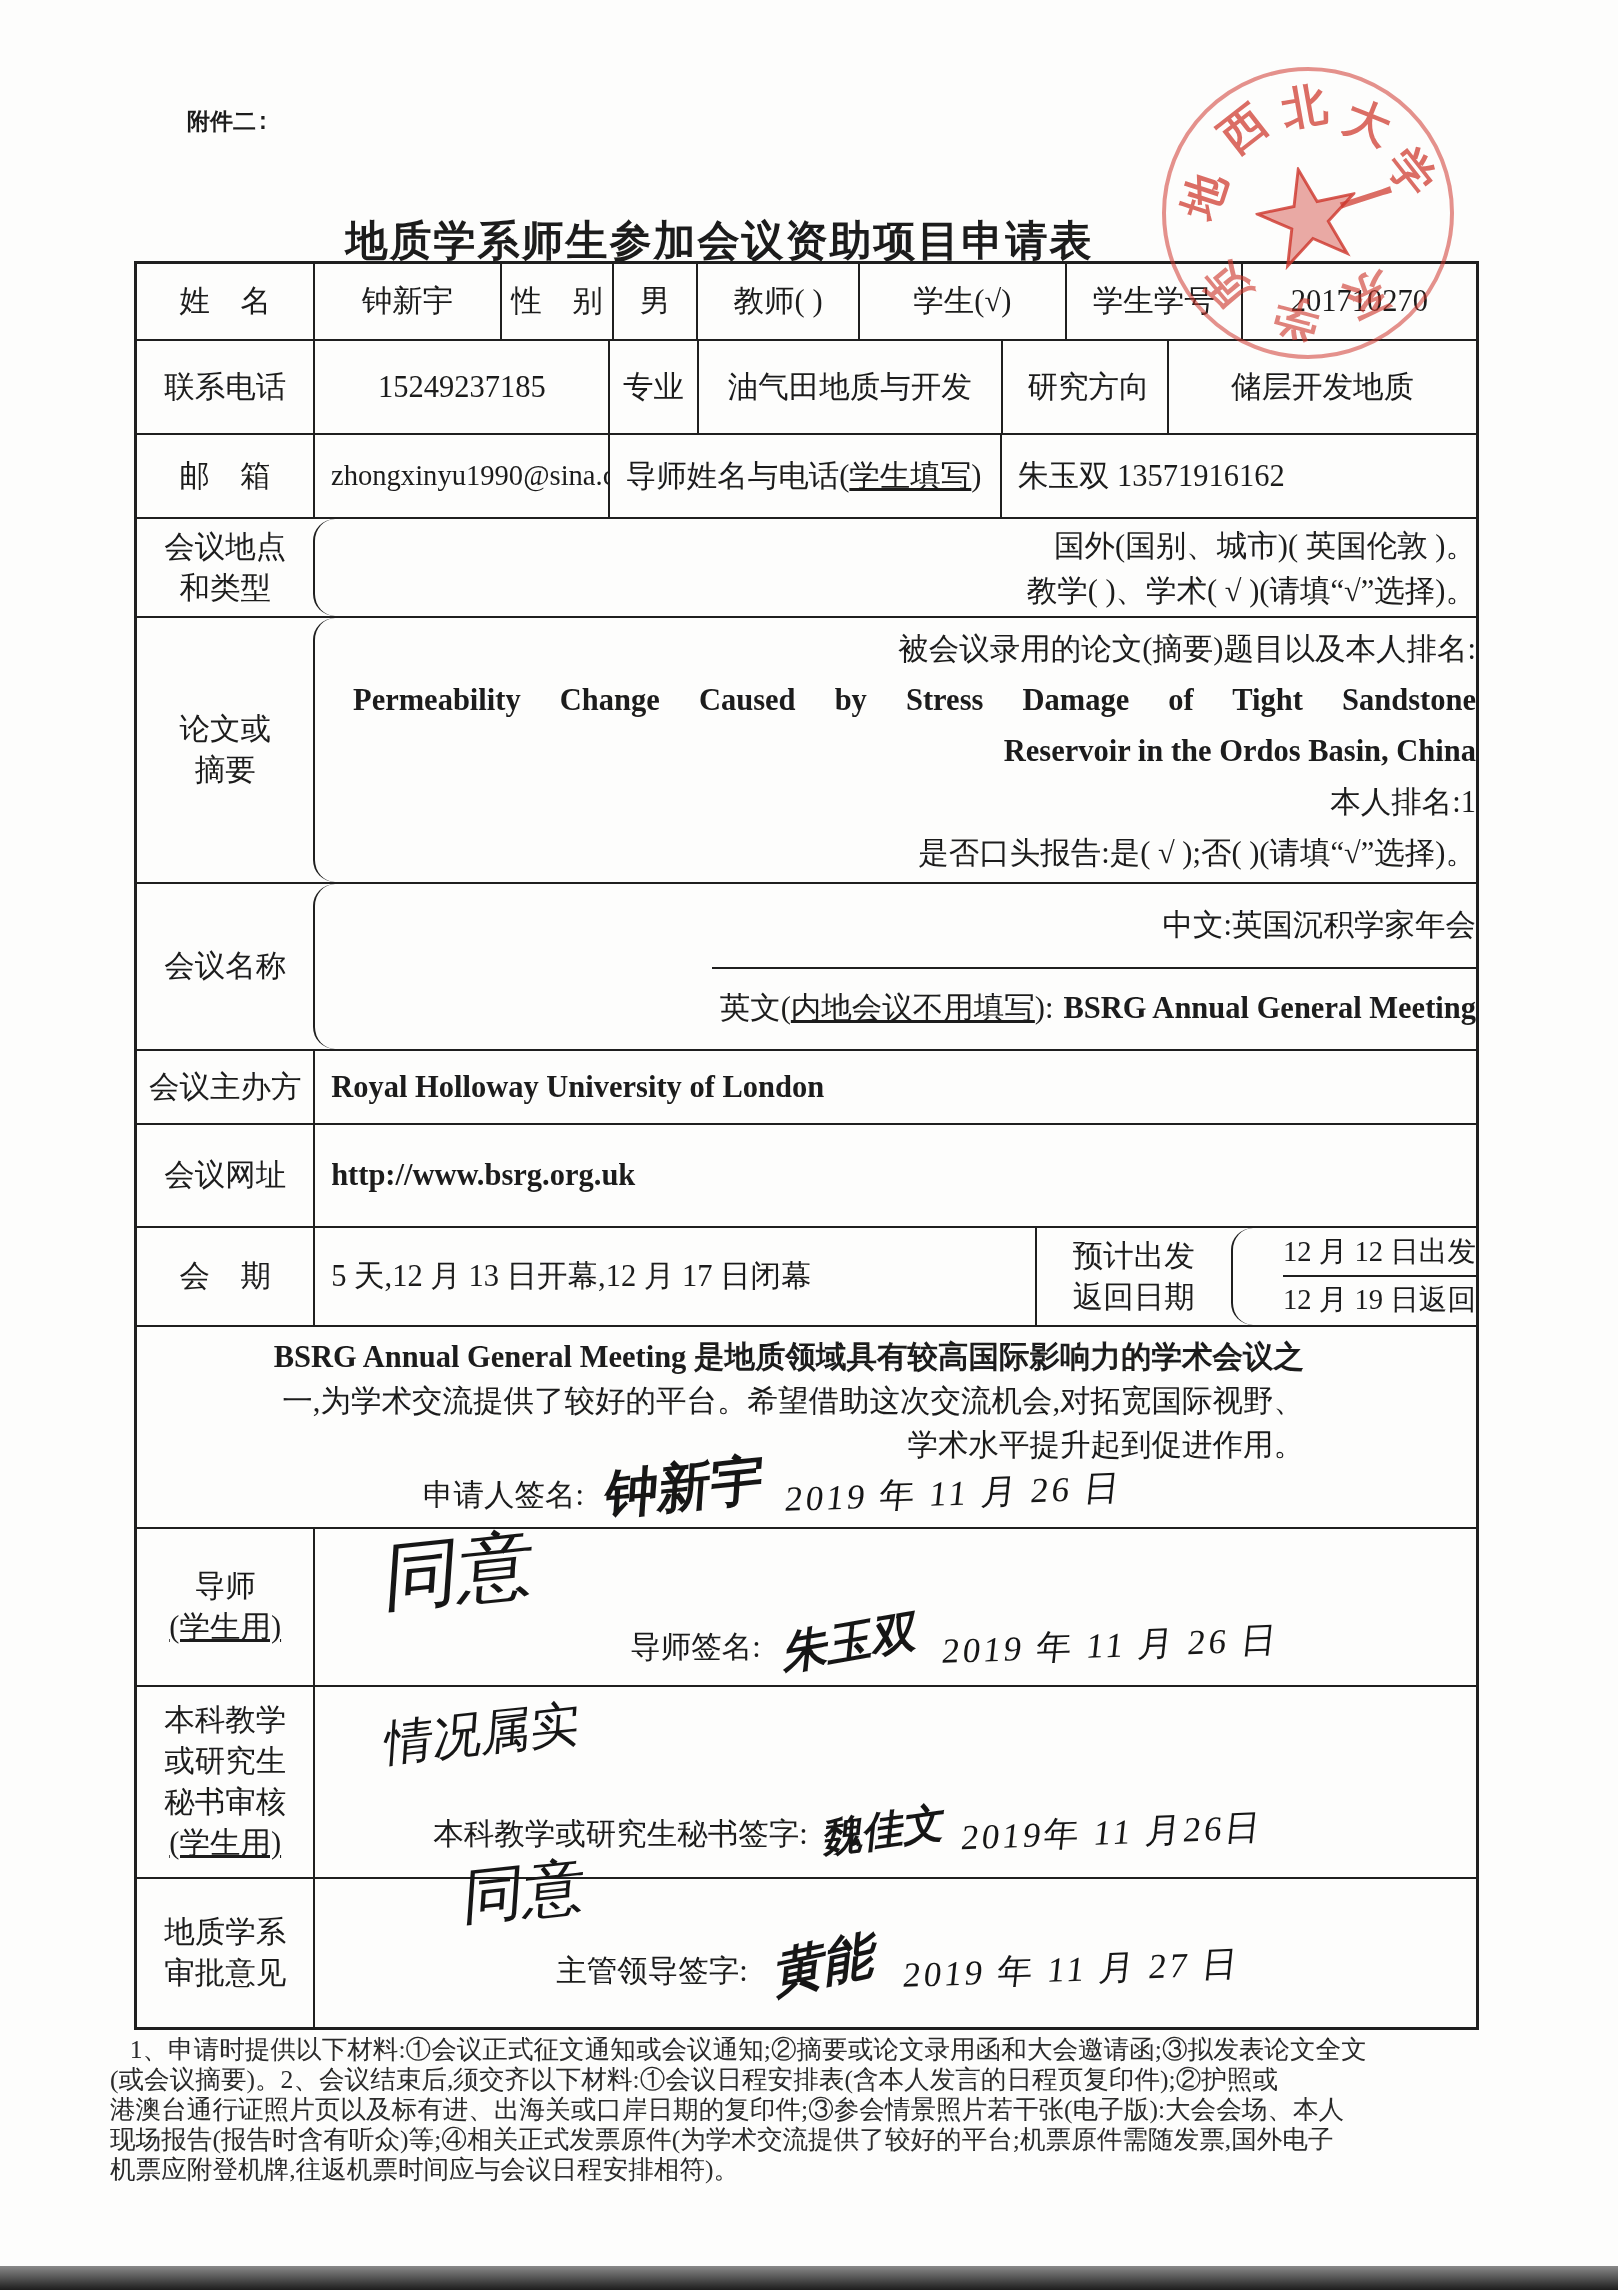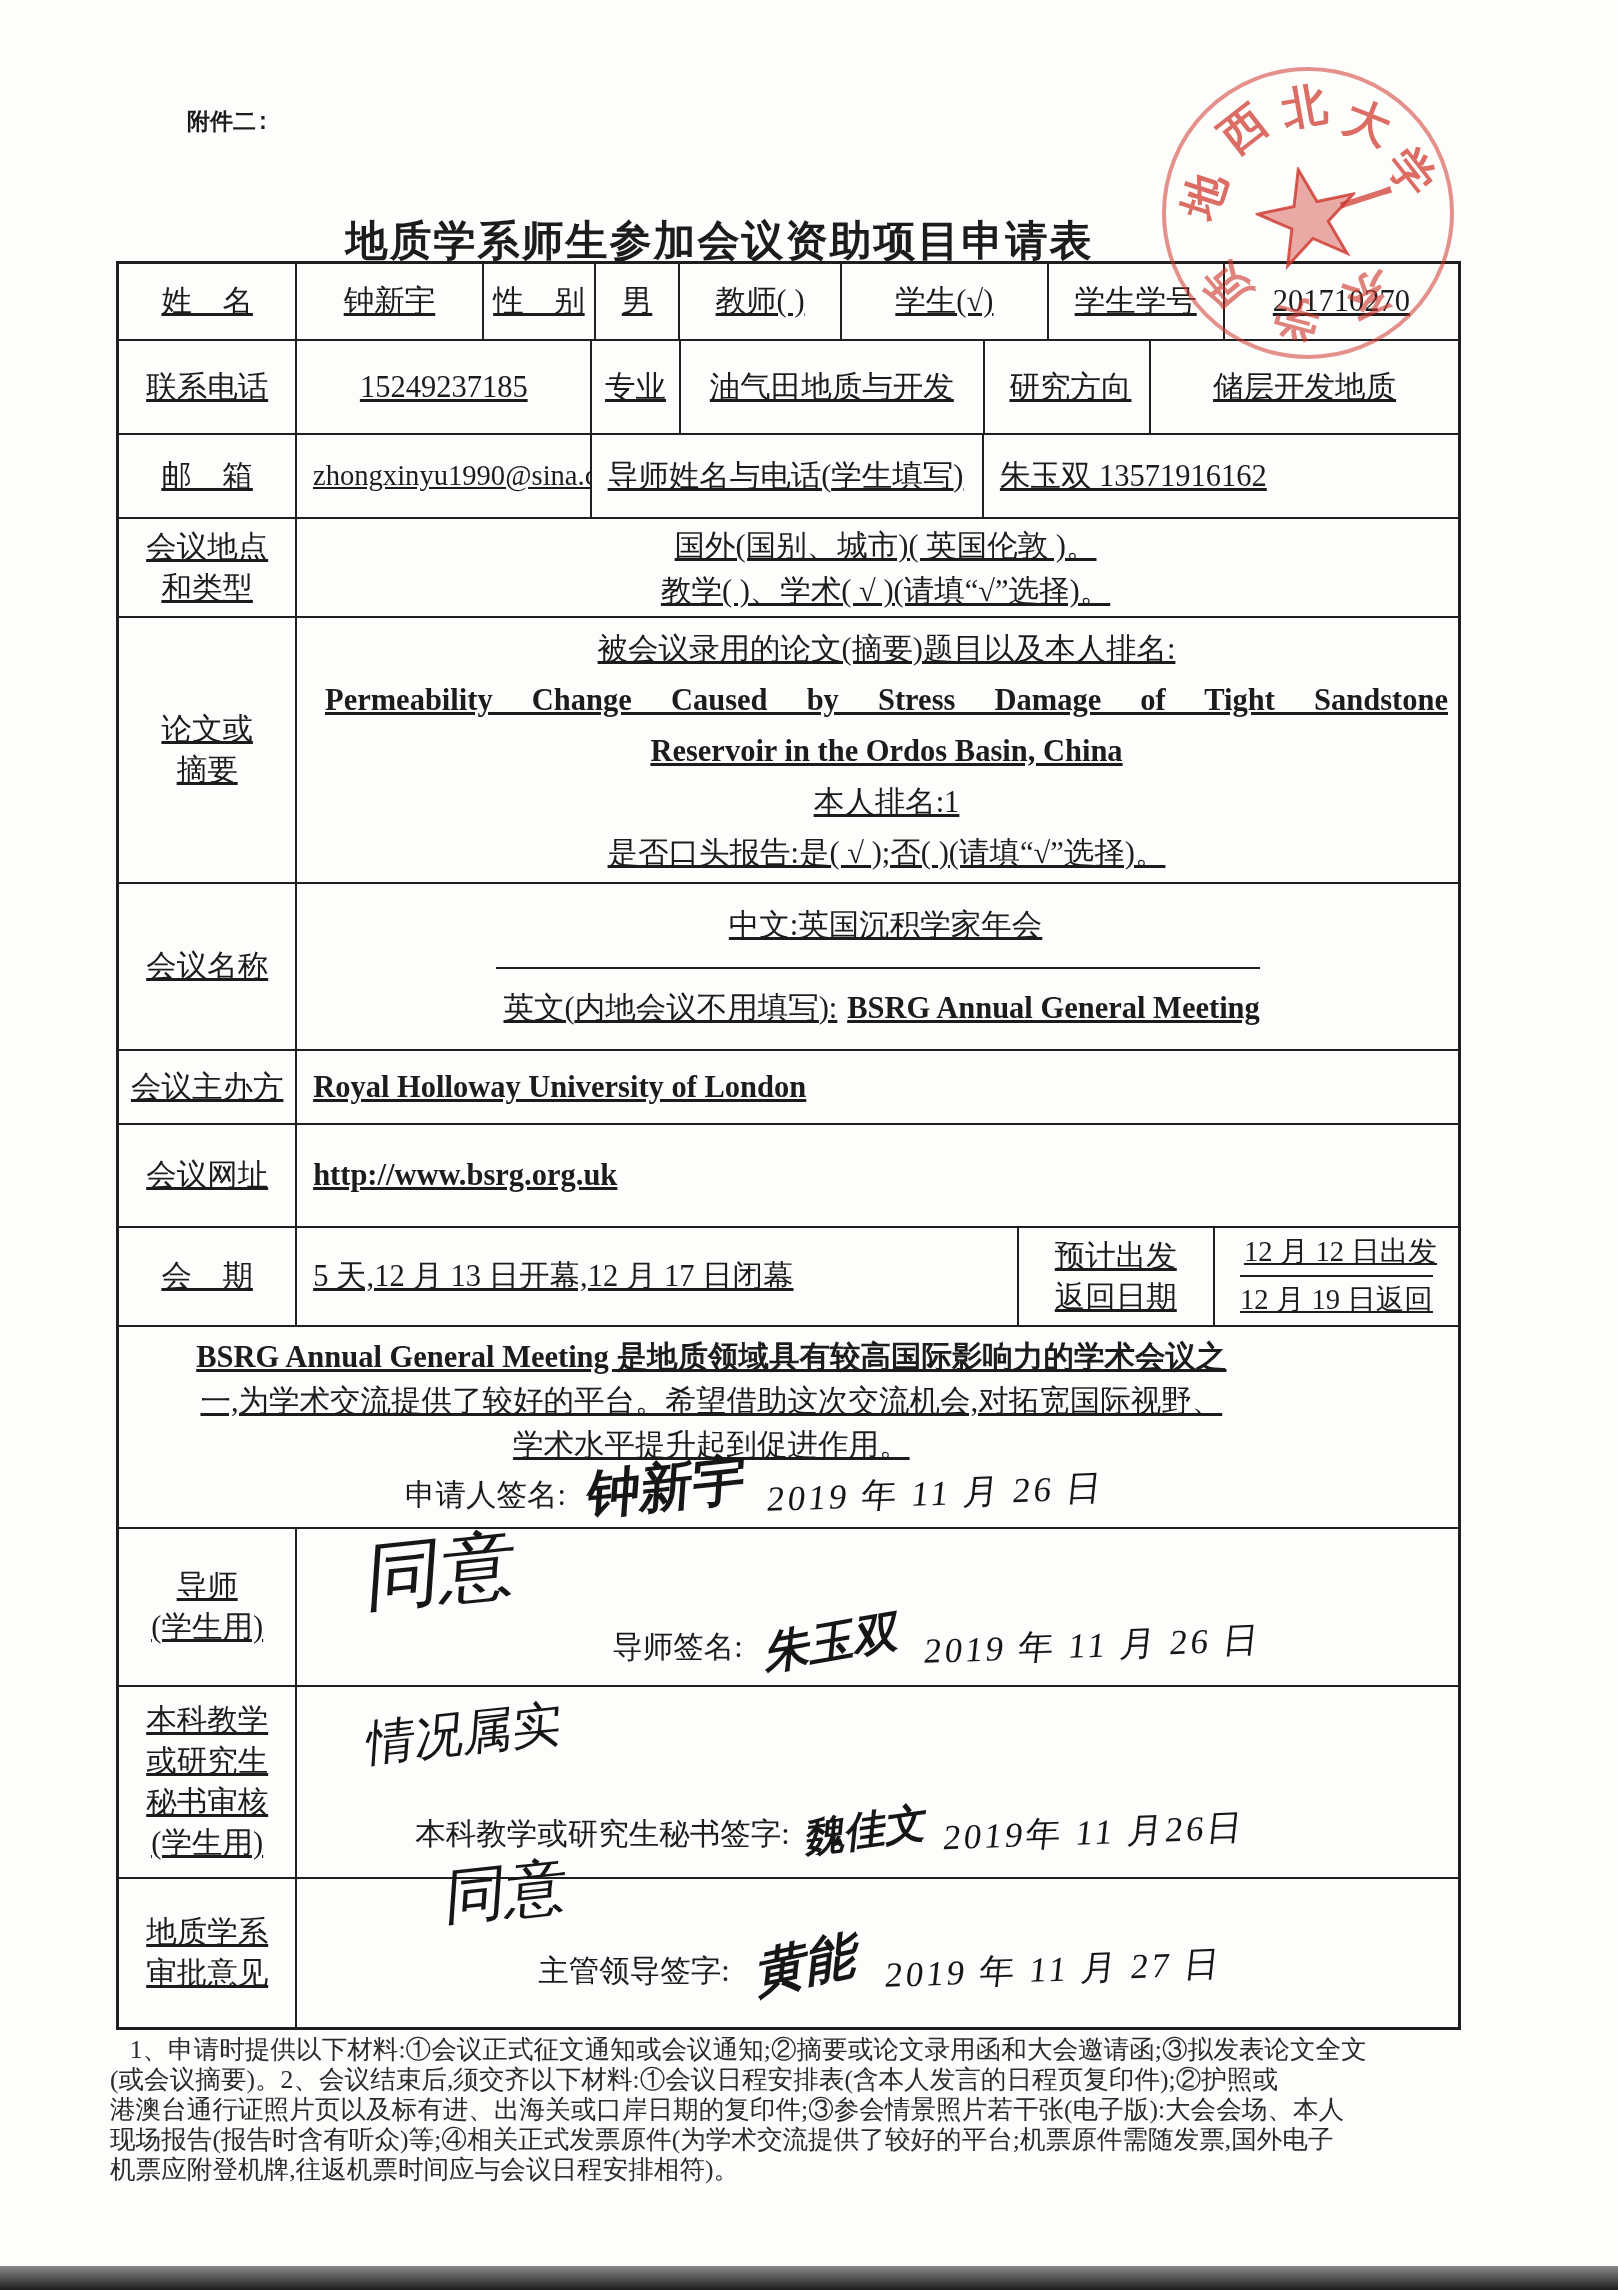--- a/index.html
+++ b/index.html
@@ -8,32 +8,32 @@
     background:#fdfdfc;
     font-family:"Liberation Serif","DejaVu Serif",serif;
     color:#1c1c1c;
   }
   .abs{position:absolute;}
   
   .attachment{left:187px;top:106px;font-size:23px;font-weight:600;font-family:Liberation Mono, monospace;}
   .title{left:276px;top:165px;width:887px;text-align:center;font-size:42px;font-weight:bold;
          font-family:"Liberation Sans","DejaVu Sans",sans-serif;letter-spacing:2px;margin-top:48px;}
   
-  .tbl{left:116px;top:261px;width:1345px;border:3px solid #1f1f1f;box-sizing:border-box;background:transparent;text-decoration:underline;}
+  .tbl{left:134px;top:261px;width:1345px;border:3px solid #1f1f1f;box-sizing:border-box;background:transparent;}
   .tr{display:flex;box-sizing:border-box;border-bottom:2px solid #1f1f1f;}
   .tr:last-child{border-bottom:none;}
   .td{box-sizing:border-box;display:flex;align-items:center;overflow:hidden;white-space:nowrap;
       font-size:30.5px;position:relative;}
   .td + .td{border-left:2px solid #1f1f1f;}
   .lab{justify-content:center;text-align:center;flex-direction:column;line-height:41px;}
   .val{padding-left:15.8px;}
   .ctr{justify-content:center;}
   .bold{font-weight:bold;}
   .u{text-decoration:underline;}
-  .stack{flex-direction:column;align-items:center;justify-content:flex-start;overflow:visible;}
+  .stack{flex-direction:column;align-items:flex-end;justify-content:flex-start;overflow:visible;border-radius:22px;}
   .subrow{box-sizing:border-box;display:flex;align-items:center;padding-left:15.8px;}
   .divide{border-top:2px solid #1f1f1f;padding-left:8px;}
   .just{display:block;width:1123px;text-align:justify;text-align-last:justify;}
   
   .hw{display:inline-block;font-weight:600;transform:rotate(-6deg) skewX(-10deg);color:#161616;}
   .hwd{display:inline-block;transform:skewX(-8deg) rotate(-2deg);letter-spacing:3px;font-size:35px;color:#161616;}
   .printed{font-size:30.5px;}
   
   .stamp{left:1162px;top:67px;width:284px;height:284px;border-radius:50%;
          border:4.9px solid rgba(208,57,47,.55);z-index:5;pointer-events:none;}

